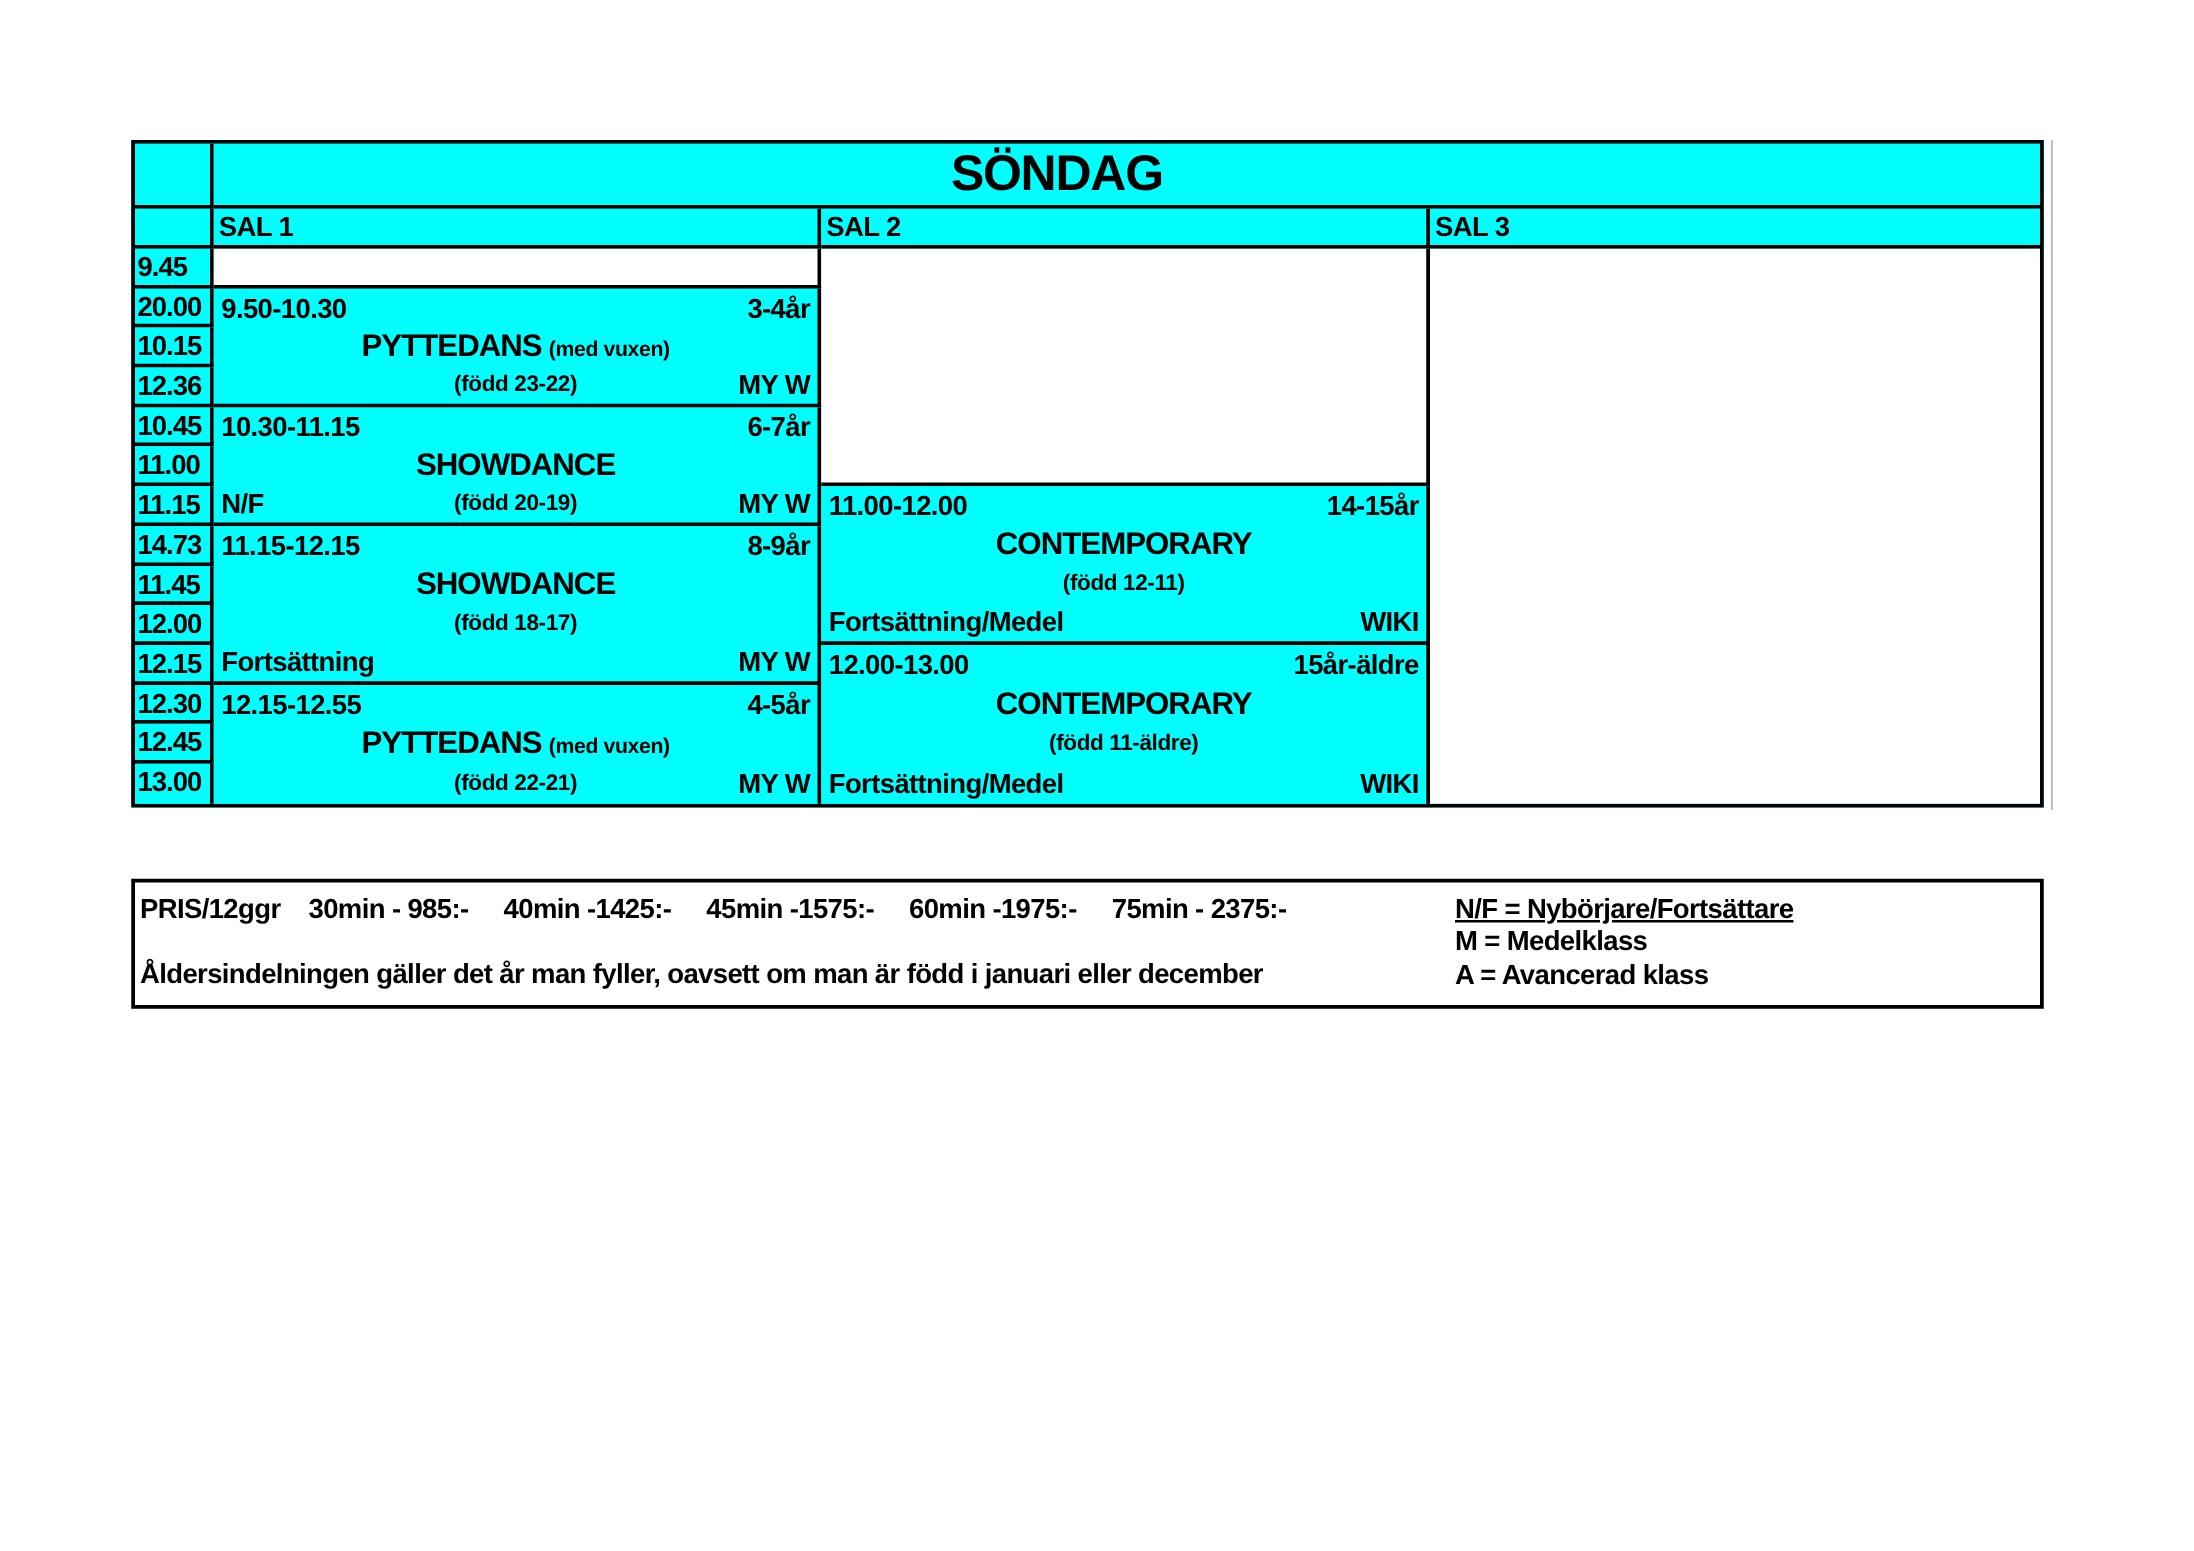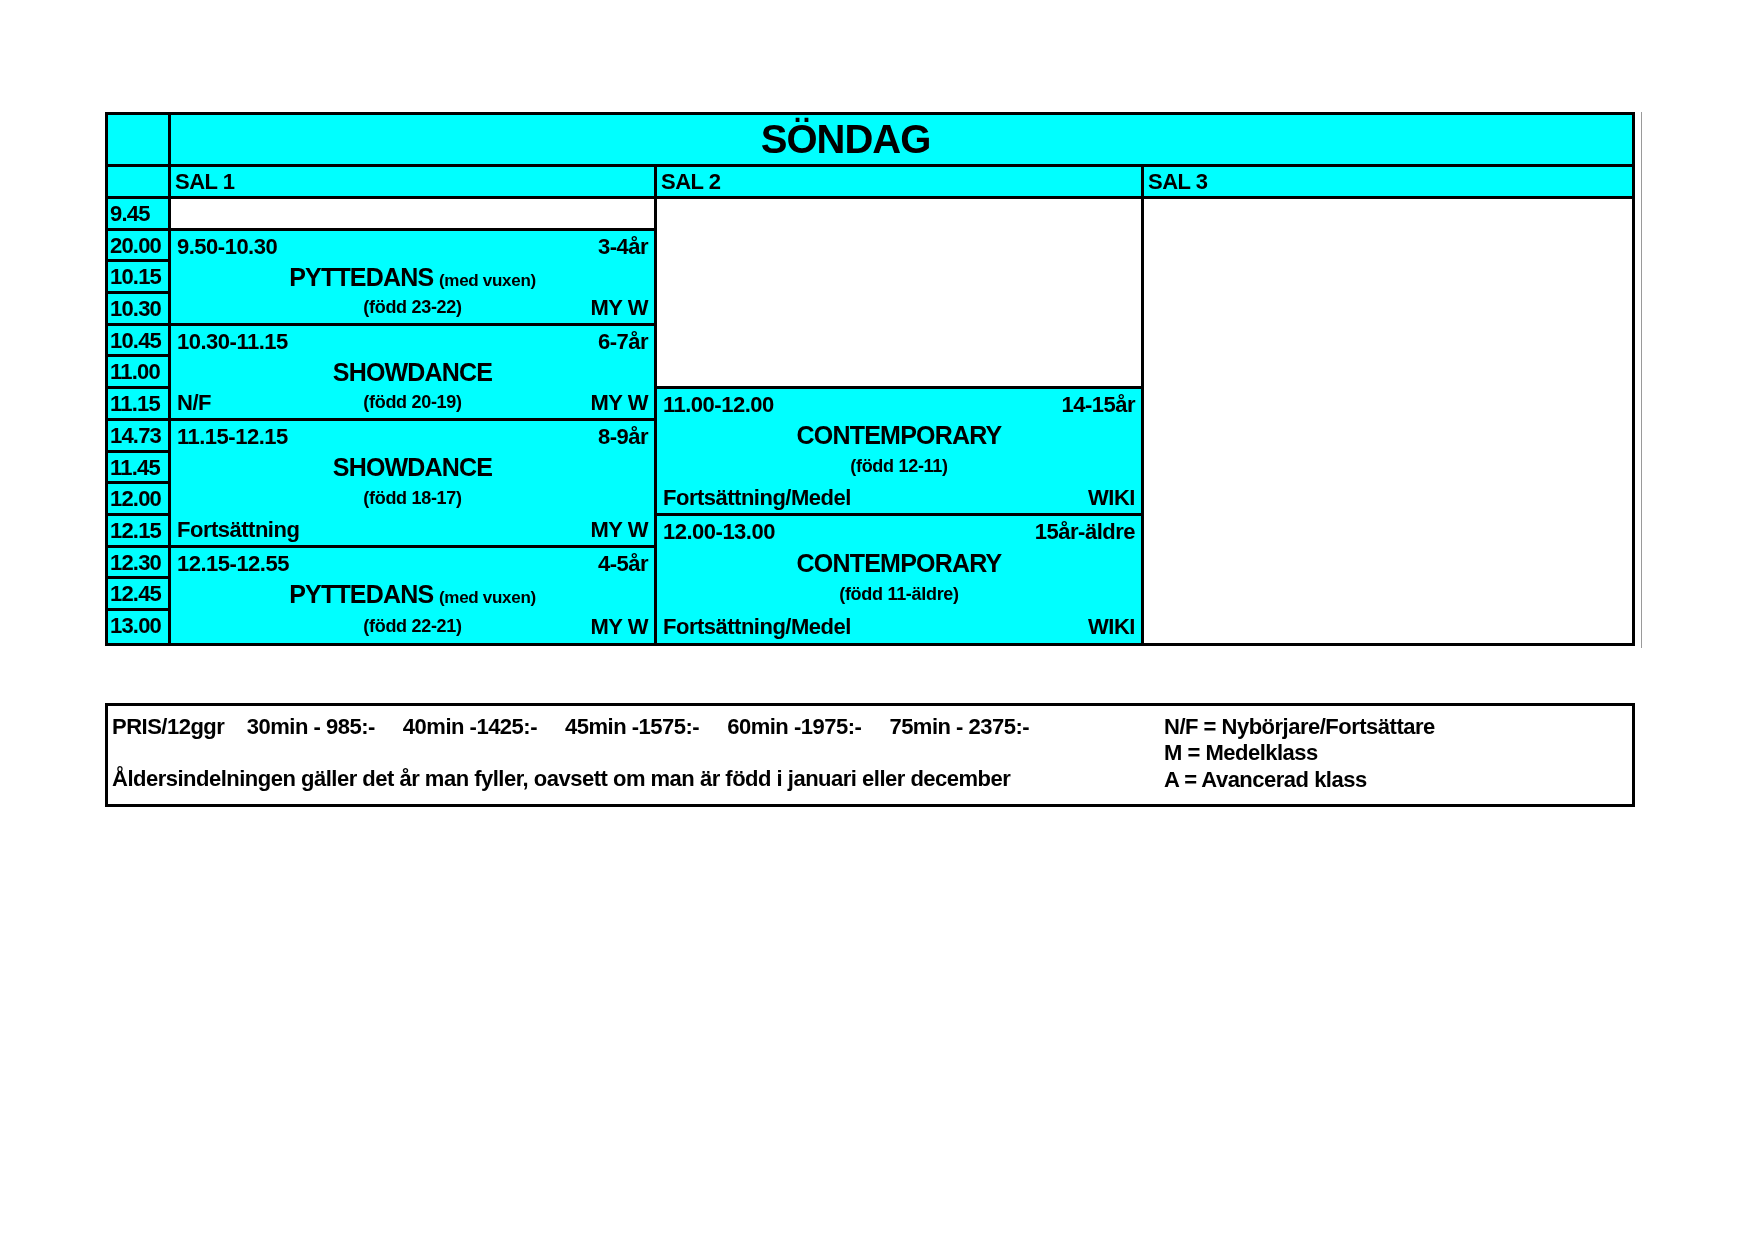--- a/index.html
+++ b/index.html
@@ -43,21 +43,21 @@
   .line.born .r { font-size:22px; letter-spacing:-0.5px; }
   .line.born .l { font-size:22px; letter-spacing:-0.5px; }
 
   .legend {
     position:absolute; left:105px; top:703px; width:1530px; height:104px;
     border:3px solid var(--bd); background:#fff;
   }
   .legend span { position:absolute; font-size:22px; letter-spacing:-0.5px; white-space:pre; }
   .lg-price { left:4px; top:8px; }
   .lg-age   { left:4px; top:60px; }
-  .lg-nf    { left:1056px; top:8px; }
+  .lg-nf    { left:1056px; top:8px;text-decoration:underline; }
   .lg-m     { left:1056px; top:34px; }
   .lg-a     { left:1056px; top:61px; }
 
   .print-mark { position:absolute; left:1641px; top:112px; width:1px; height:536px; background:#9a9a9a; }
 </style>
 </head>
 <body>
 
 <div class="schedule">
 
@@ -67,21 +67,21 @@
   </div>
 
   <div class="cell cyan" style="grid-area:2/1/3/2"></div>
   <div class="cell cyan sal-head" style="grid-area:2/2/3/3">SAL 1</div>
   <div class="cell cyan sal-head" style="grid-area:2/3/3/4">SAL 2</div>
   <div class="cell cyan sal-head no-r" style="grid-area:2/4/3/5">SAL 3</div>
 
   <div class="cell cyan time-cell" style="grid-area:3/1/4/2">9.45</div>
   <div class="cell cyan time-cell" style="grid-area:4/1/5/2">20.00</div>
   <div class="cell cyan time-cell" style="grid-area:5/1/6/2">10.15</div>
-  <div class="cell cyan time-cell" style="grid-area:6/1/7/2">10.30</div>
+  <div class="cell cyan time-cell" style="grid-area:6/1/7/2">12.36</div>
   <div class="cell cyan time-cell" style="grid-area:7/1/8/2">10.45</div>
   <div class="cell cyan time-cell" style="grid-area:8/1/9/2">11.00</div>
   <div class="cell cyan time-cell" style="grid-area:9/1/10/2">11.15</div>
   <div class="cell cyan time-cell" style="grid-area:10/1/11/2">14.73</div>
   <div class="cell cyan time-cell" style="grid-area:11/1/12/2">11.45</div>
   <div class="cell cyan time-cell" style="grid-area:12/1/13/2">12.00</div>
   <div class="cell cyan time-cell" style="grid-area:13/1/14/2">12.15</div>
   <div class="cell cyan time-cell" style="grid-area:14/1/15/2">12.30</div>
   <div class="cell cyan time-cell" style="grid-area:15/1/16/2">12.45</div>
   <div class="cell cyan time-cell no-b" style="grid-area:16/1/17/2">13.00</div>

